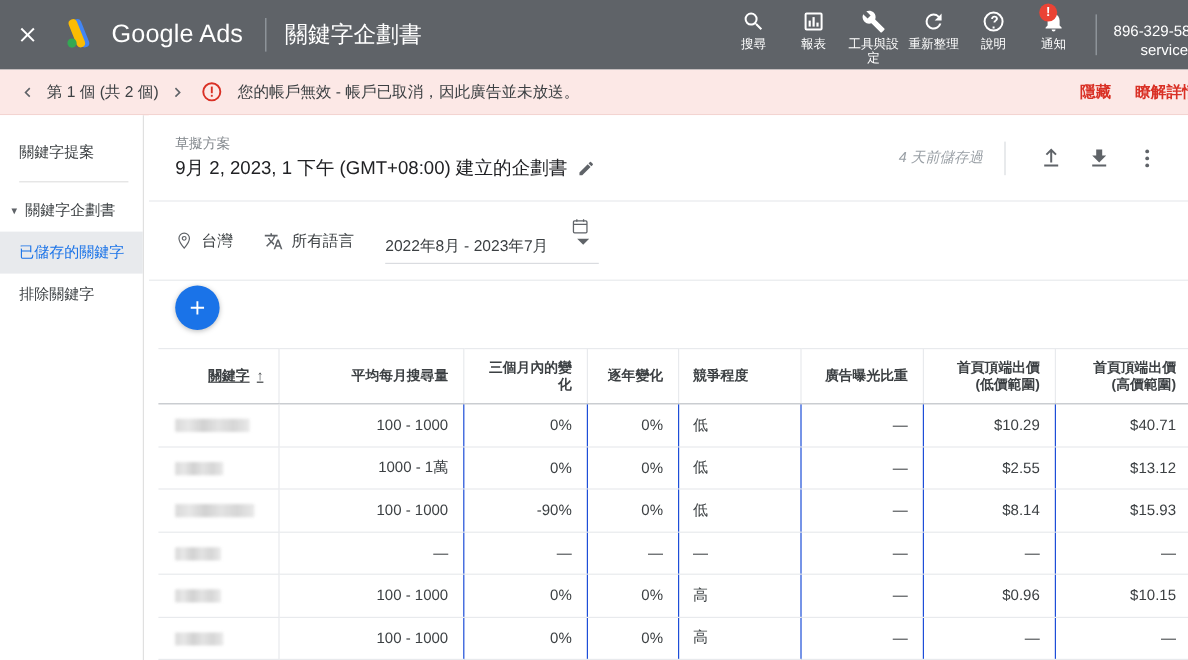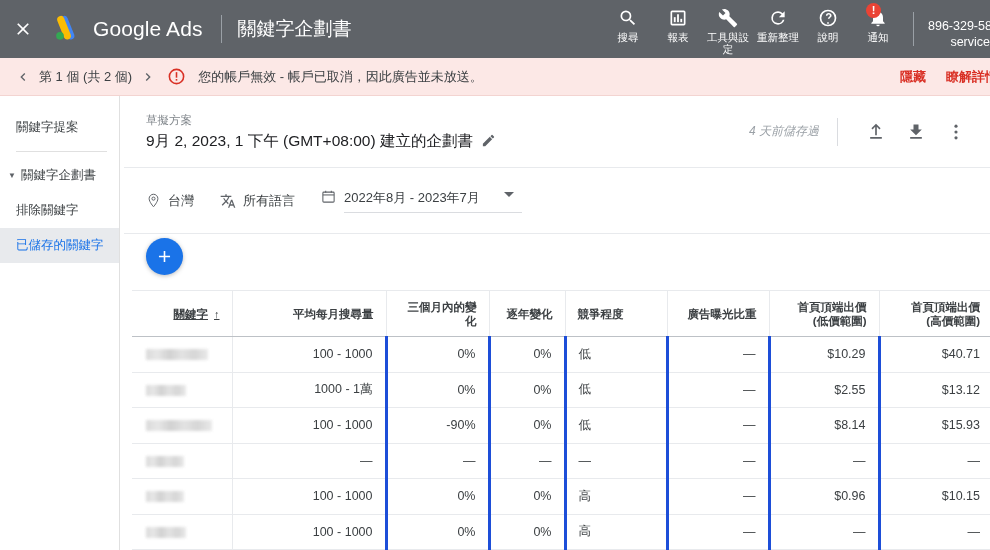--- a/index.html
+++ b/index.html
@@ -229,23 +229,24 @@
     height: 40px;
     padding: 0 26px 0 20px;
     margin-right: 14px;
     font-size: 13.5px;
     color: #3c4043;
     cursor: pointer;
     white-space: nowrap;
   }
   .chip-box .ci { margin-right: 10px; display:flex; align-items:center; }
   .date-chip {
-    display: flex; align-items: flex-start;
-    cursor: pointer;
-    white-space: nowrap;
+    display: flex; align-items: flex-end;
+    cursor: pointer;
+    white-space: nowrap;
+    flex-direction: column;
   }
   .date-chip .ci { margin-right: 8px; display:flex; align-items:center; }
   .date-text {
     font-size: 13px; color: #3c4043;
     border-bottom: 1px solid #dadce0;
     padding: 0 42px 5px 0;
     position: relative;
   }
   .date-caret {
     position: absolute; right: 8px; top: 3px;
@@ -293,21 +294,21 @@
   table.kw th.lefty { text-align: left; }
   table.kw th.last { border-right: none; padding-right: 14px; }
   .sort-arrow { margin-left: 6px; font-size: 11px; color: #3c4043; }
   table.kw td {
     font-size: 12.5px;
     color: #3c4043;
     text-align: right;
     height: 35.5px;
     padding: 0 12px;
     border-bottom: 1px solid #e8eaed;
-    border-right: 3px solid #1d4ed8;
+    border-right: 1px solid #1d4ed8;
     vertical-align: middle;
     white-space: nowrap;
   }
   table.kw td.lefty { text-align: left; padding-left: 12px; }
   table.kw td.first { text-align: left; padding-left: 14px; border-right: 1px solid #e8eaed; }
   table.kw td.last { border-right: none; padding-right: 14px; }
   .redact {
     display: inline-block;
     height: 11px;
     border-radius: 1px;
@@ -439,22 +440,22 @@
   </div>
 </div>
 
 <div class="sidebar">
   <div class="side-item">關鍵字提案</div>
   <div class="side-divider"></div>
   <div class="side-item group">
     <span class="side-tri">▼</span>
     <span>關鍵字企劃書</span>
   </div>
+  <div class="side-item selected">已儲存的關鍵字</div>
   <div class="side-item">排除關鍵字</div>
-  <div class="side-item selected">已儲存的關鍵字</div>
 </div>
 
 <div class="main">
 
   <div class="plan-header">
     <div class="plan-titles">
       <div class="plan-draft">草擬方案</div>
       <div class="plan-name">
         <span>9月 2, 2023, 1 下午 (GMT+08:00) 建立的企劃書</span>
         <span class="edit-pencil">

